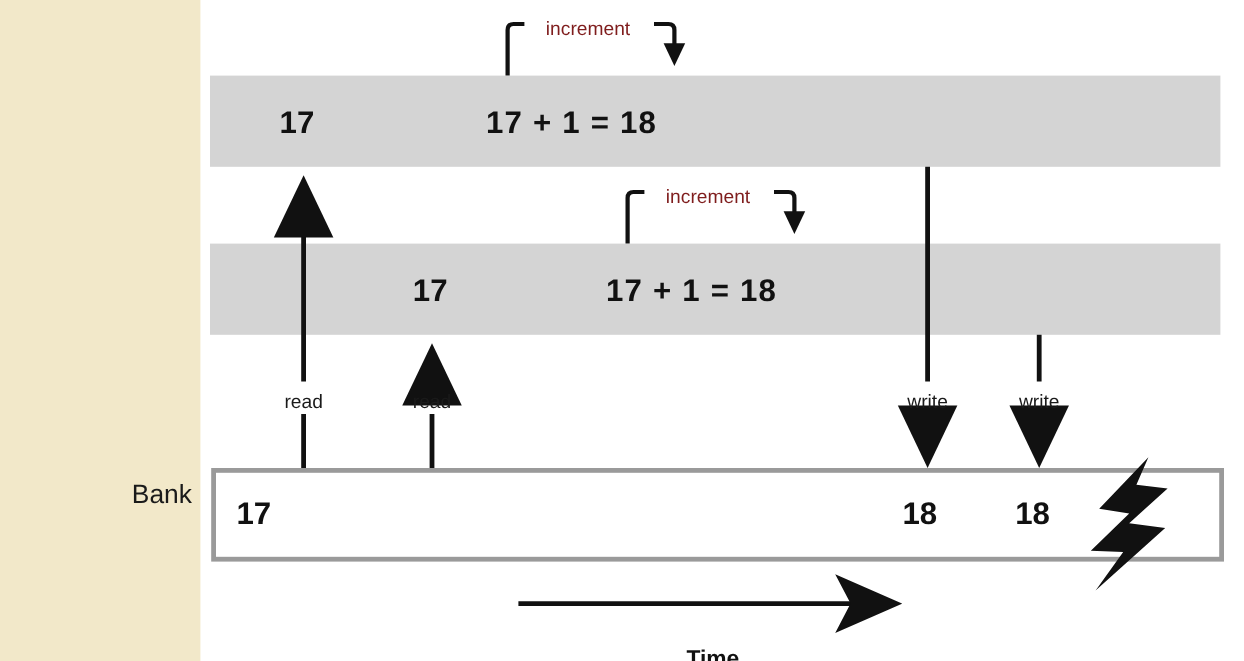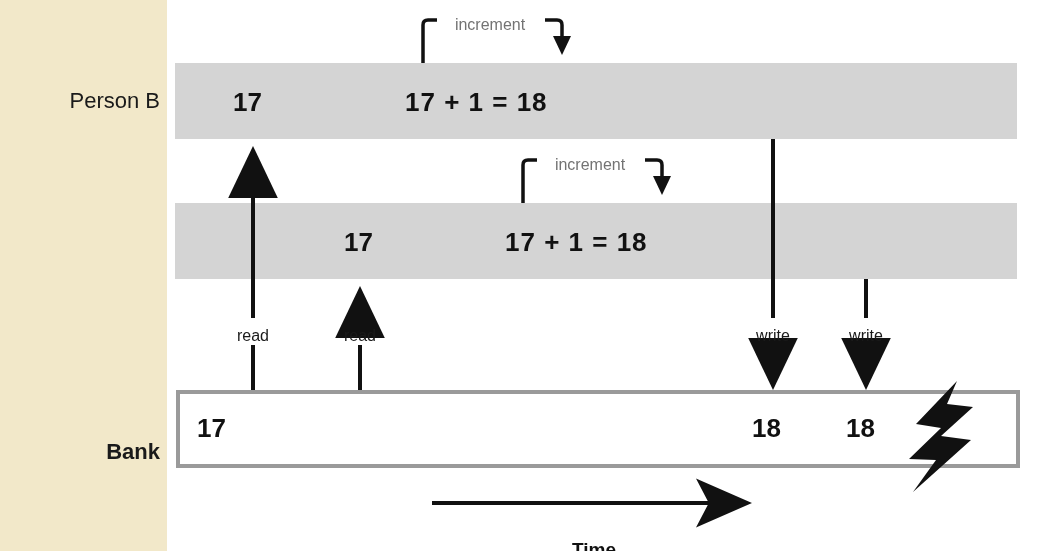--- a/index.html
+++ b/index.html
@@ -22,21 +22,21 @@
   .row-label{
     position:absolute;
     width:150px;text-align:right;
     color:#1a1a1a;
     font-size:22px;
     font-family:"Liberation Sans",sans-serif;
     white-space:nowrap;
   }
   #label-person-b{left:10px;top:88px;}
   #label-person-a{left:10px;top:228px;}
-  #label-bank{left:10px;top:439px;font-weight:bold;}
+  #label-bank{left:10px;top:399px;}
 
   
   .band{
     position:absolute;
     background:#d4d4d4;
     left:175px;width:842px;height:76px;
   }
   #band-person-b{top:63px;}
   #band-person-a{top:203px;}
 
@@ -79,21 +79,21 @@
     text-align:left;white-space:nowrap;
     transform:translateX(-50%);
   }
   #lbl-read-1{left:253px;top:327px;}
   #lbl-read-2{left:360px;top:327px;}
   #lbl-write-1{left:773px;top:327px;}
   #lbl-write-2{left:866px;top:327px;}
 
   .incr-label{
     position:absolute;
-    font-size:16px;color:#737373;
+    font-size:16px;color:#7f1d1d;
     font-family:"Liberation Sans",sans-serif;
     white-space:nowrap;
     transform:translateX(-50%);
   }
   #lbl-incr-b{left:490px;top:16px;}
   #lbl-incr-a{left:590px;top:156px;}
 
   #lbl-time{
     position:absolute;left:594px;top:512px;
     transform:translateX(-50%);
@@ -107,21 +107,20 @@
 
 <div id="stage">
 
   <div class="sidebar"></div>
 
   <div class="band" id="band-person-b"></div>
   <div class="band" id="band-person-a"></div>
 
   <div id="bank-box"></div>
 
-  <div class="row-label" id="label-person-b">Person B</div>
   <div class="row-label" id="label-bank">Bank</div>
 
   <div class="band-val" id="val-b-read">17</div>
   <div class="band-val" id="expr-b">17 + 1  =  18</div>
   <div class="band-val" id="val-a-read">17</div>
   <div class="band-val" id="expr-a">17 + 1  =  18</div>
 
   <div class="bank-val" id="bank-v0">17</div>
   <div class="bank-val" id="bank-v1">18</div>
   <div class="bank-val" id="bank-v2">18</div>

